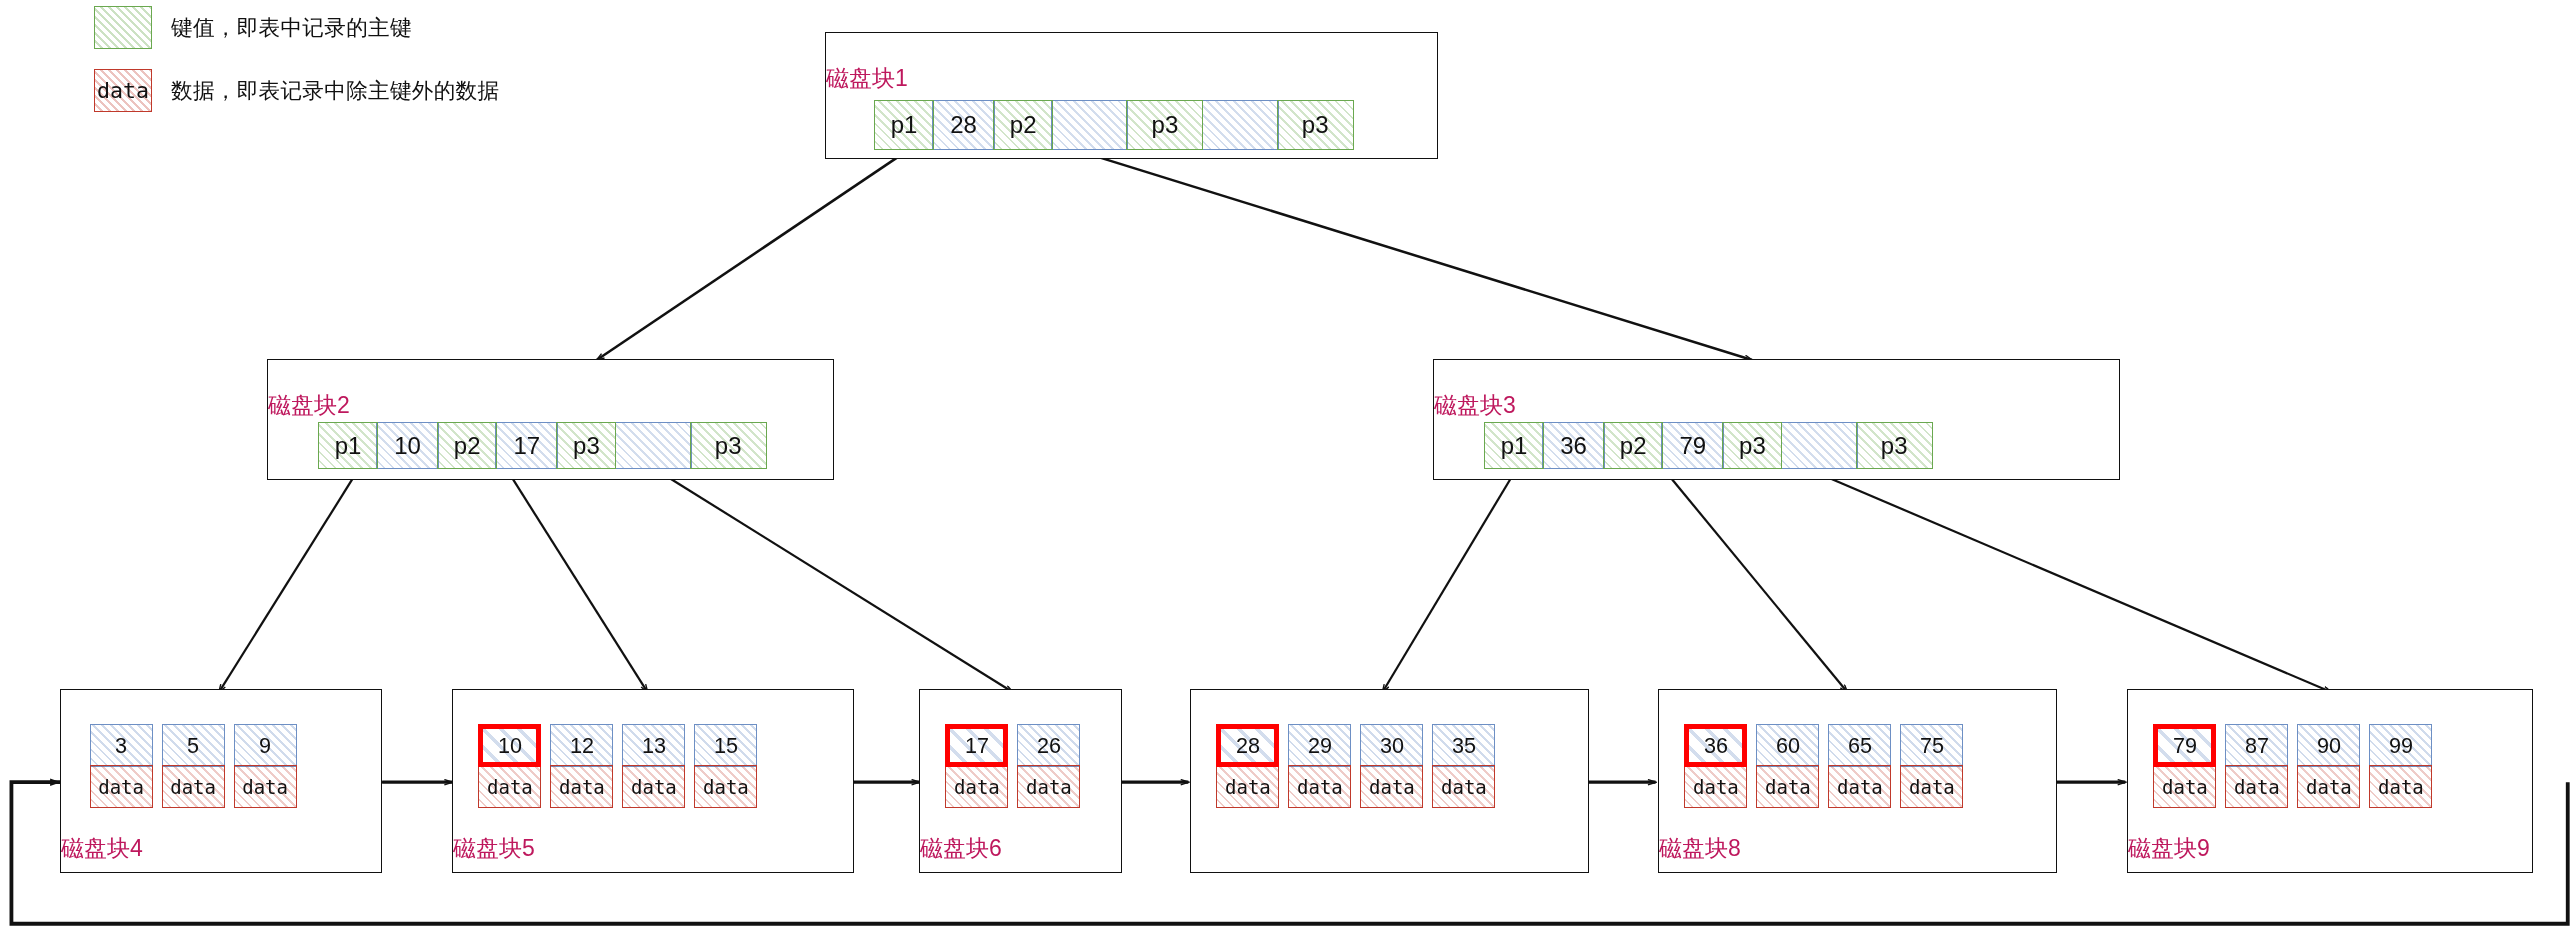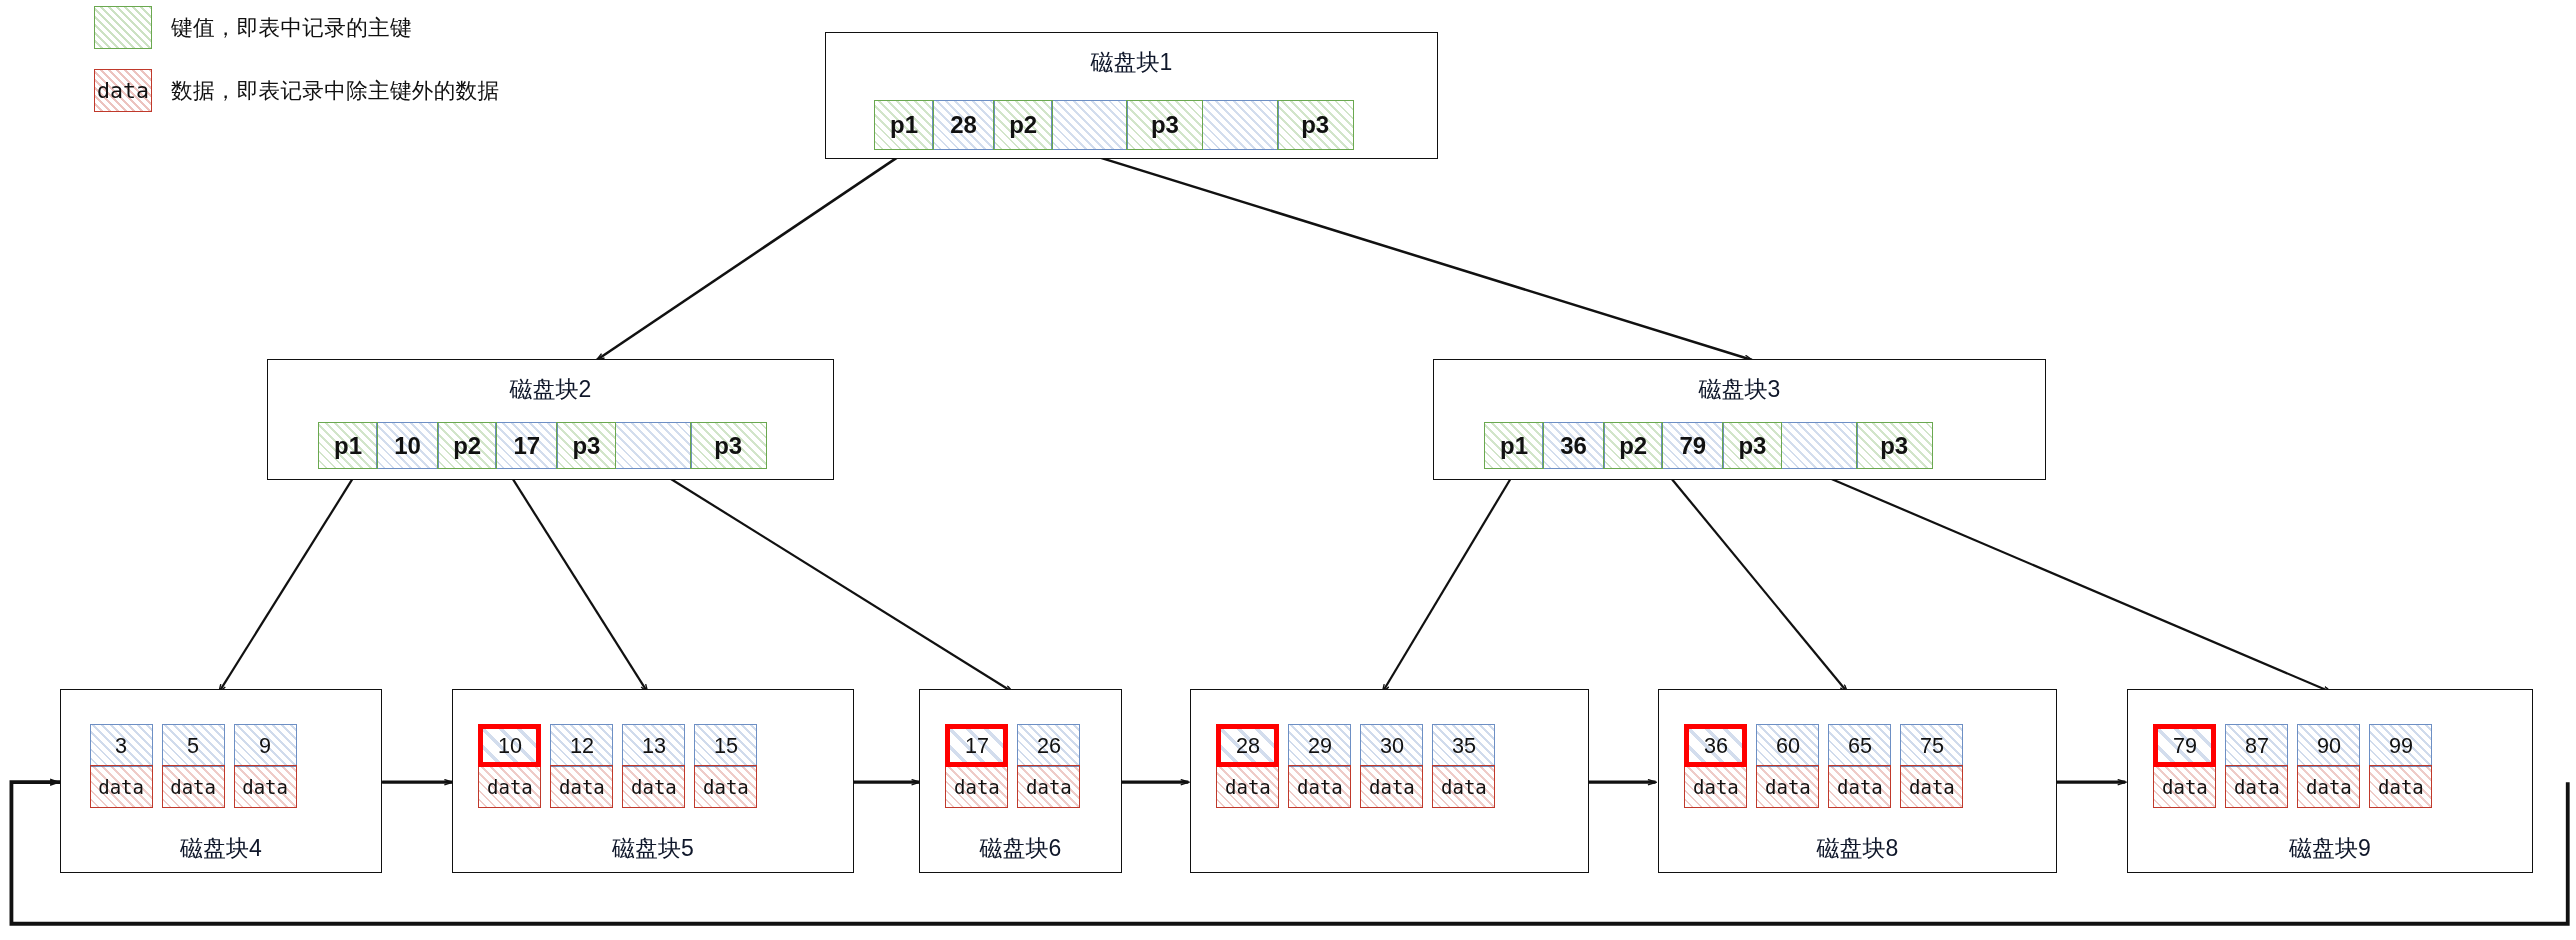--- a/index.html
+++ b/index.html
@@ -26,32 +26,32 @@
               background:repeating-linear-gradient(45deg,rgba(106,168,79,0) 0 3.8px,rgba(106,168,79,.34) 3.8px 5.7px); }
   .sw-ptr   { border:1.9px solid #6d8fc4;
               background:repeating-linear-gradient(45deg,rgba(109,143,196,0) 0 3.8px,rgba(109,143,196,.34) 3.8px 5.7px); }
   .sw-data  { border:1.9px solid #c0392b;
               background:repeating-linear-gradient(45deg,rgba(192,57,43,0) 0 3.8px,rgba(192,57,43,.30) 3.8px 5.7px); }
   .legend-text { font-size:21.6px; color:#111; white-space:nowrap; letter-spacing:0.3px; }
 
   
   .node { position:absolute; border:1.9px solid #111; background:#fff; z-index:2; }
   .node-title {
-    position:absolute; left:0; right:0; text-align:center;
-    font-size:23px; color:#0f172a; white-space:nowrap;
+    position:absolute; left:0; right:0; 
+    font-size:23px; color:#be185d; white-space:nowrap;margin-top:16px;
   }
   .inner-title { top:14px; }
   .leaf-title  { bottom:7.6px; }
 
   
   .cells { position:absolute; display:flex; }
   .cell {
     display:flex; align-items:center; justify-content:center;
     font-size:24px; color:#111; border:1.9px solid transparent;
-    margin-left:-1.9px; position:relative;font-weight:bold;
+    margin-left:-1.9px; position:relative;
   }
   .cell:first-child { margin-left:0; }
   .cell.k {
     border-color:#6aa84f;
     background:repeating-linear-gradient(45deg,rgba(106,168,79,0) 0 4.4px,rgba(106,168,79,.30) 4.4px 6.3px);
     z-index:2;
   }
   .cell.p {
     border-color:#6d8fc4;
     background:repeating-linear-gradient(45deg,rgba(109,143,196,0) 0 4.4px,rgba(109,143,196,.30) 4.4px 6.3px);
@@ -167,21 +167,21 @@
       <div class="cell k" style="width:60px;height:47px;">p1</div>
       <div class="cell p" style="width:63px;height:47px;">10</div>
       <div class="cell k" style="width:60px;height:47px;">p2</div>
       <div class="cell p" style="width:63px;height:47px;">17</div>
       <div class="cell k" style="width:60px;height:47px;">p3</div>
       <div class="cell p" style="width:77px;height:47px;"></div>
       <div class="cell k" style="width:77px;height:47px;">p3</div>
     </div>
   </div>
 
-  <div class="node" style="left:1433px; top:359px; width:613px; height:121px;">
+  <div class="node" style="left:1433px; top:359px; width:687px; height:121px;">
     <div class="node-title inner-title">磁盘块3</div>
     <div class="cells" style="left:50px; top:62px;">
       <div class="cell k" style="width:60px;height:47px;">p1</div>
       <div class="cell p" style="width:63px;height:47px;">36</div>
       <div class="cell k" style="width:60px;height:47px;">p2</div>
       <div class="cell p" style="width:63px;height:47px;">79</div>
       <div class="cell k" style="width:60px;height:47px;">p3</div>
       <div class="cell p" style="width:77px;height:47px;"></div>
       <div class="cell k" style="width:77px;height:47px;">p3</div>
     </div>

